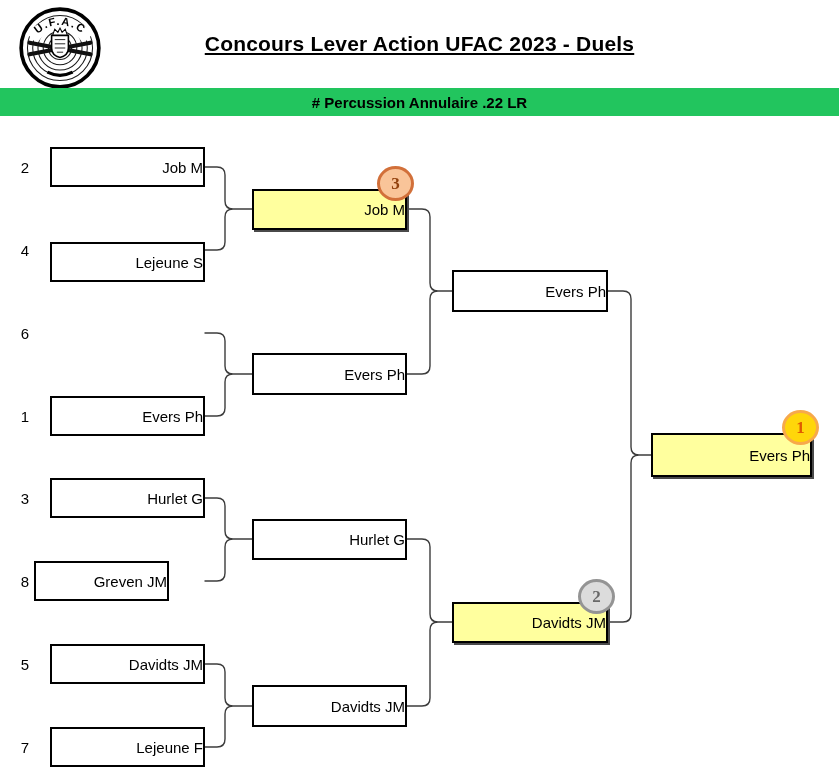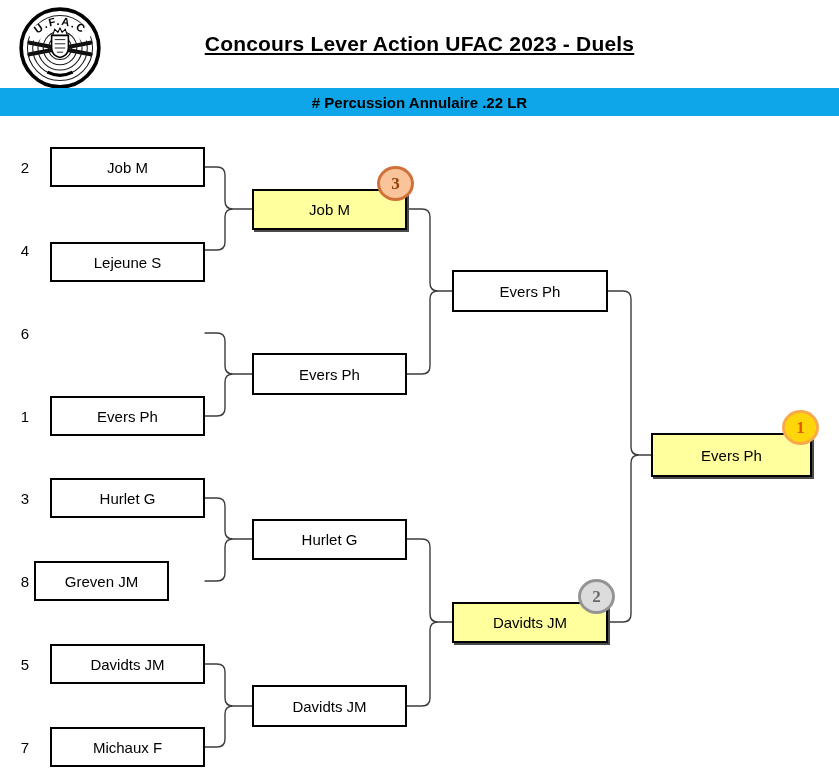--- a/index.html
+++ b/index.html
@@ -1,27 +1,27 @@
 <!DOCTYPE html>
 <html><head>
 <meta charset="utf-8">
 <style>
   html,body{margin:0;padding:0;background:#fff;}
   .page{position:relative;width:839px;height:778px;background:#fff;overflow:hidden;
         font-family:"Liberation Sans",sans-serif;color:#000;}
   .logo{position:absolute;left:18px;top:6px;width:84px;height:84px;}
   .title{position:absolute;left:0;top:32px;width:839px;text-align:center;
          font-size:21px;font-weight:bold;letter-spacing:.2px;text-decoration:underline;}
-  .catbar{position:absolute;left:0;top:88px;width:839px;height:28px;background:#0ea5e9;
+  .catbar{position:absolute;left:0;top:88px;width:839px;height:28px;background:#22c55e;
           display:flex;align-items:center;justify-content:center;
           font-size:15px;font-weight:bold;}
   .wires{position:absolute;left:0;top:0;}
   .wires path{stroke:#3c3c3c;stroke-width:1.4;fill:none;stroke-linecap:round;}
   .box{position:absolute;box-sizing:border-box;background:#fff;border:2px solid #000;
-       display:flex;align-items:center;justify-content:center;font-size:15px;}
+       display:flex;align-items:center;justify-content:flex-end;font-size:15px;}
   .box.win{background:#ffff9e;box-shadow:2px 2px 0 #4a4a4a;}
   .nm{white-space:nowrap;}
   .seed{position:absolute;box-sizing:border-box;width:30px;display:flex;align-items:center;
         justify-content:center;font-size:15px;}
   .badge{position:absolute;top:-25px;right:-9px;width:37px;height:35px;border-radius:50%;
          box-sizing:border-box;display:flex;align-items:center;justify-content:center;
          font-family:"Liberation Serif",serif;font-size:17px;font-weight:bold;z-index:2;}
   .badge.gold{background:#ffd60a;border:3px solid #f7a94b;color:#e05a00;}
   .badge.silver{background:#dcdcdc;border:3px solid #949494;color:#696969;}
   .badge.bronze{background:#f9c499;border:3px solid #d2703a;color:#93420e;}
@@ -94,21 +94,21 @@
   <div class="box" style="left:50px;top:478px;width:155px;height:40px">
       <span class="nm">Hurlet G</span>
     </div>
   <div class="box" style="left:34px;top:561px;width:135px;height:40px">
       <span class="nm">Greven JM</span>
     </div>
   <div class="box" style="left:50px;top:644px;width:155px;height:40px">
       <span class="nm">Davidts JM</span>
     </div>
   <div class="box" style="left:50px;top:727px;width:155px;height:40px">
-      <span class="nm">Michaux F</span>
+      <span class="nm">Lejeune F</span>
     </div>
 
   <div class="box win" style="left:252px;top:189px;width:155px;height:41px">
     <span class="badge bronze">3</span>
     <span class="nm">Job M</span>
   </div>
   <div class="box" style="left:252px;top:353px;width:155px;height:42px">
       <span class="nm">Evers Ph</span>
     </div>
   <div class="box" style="left:252px;top:519px;width:155px;height:41px">

